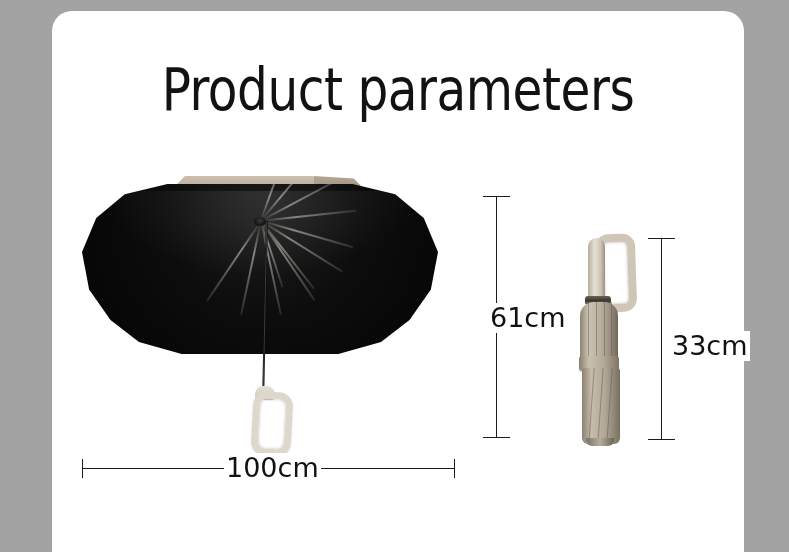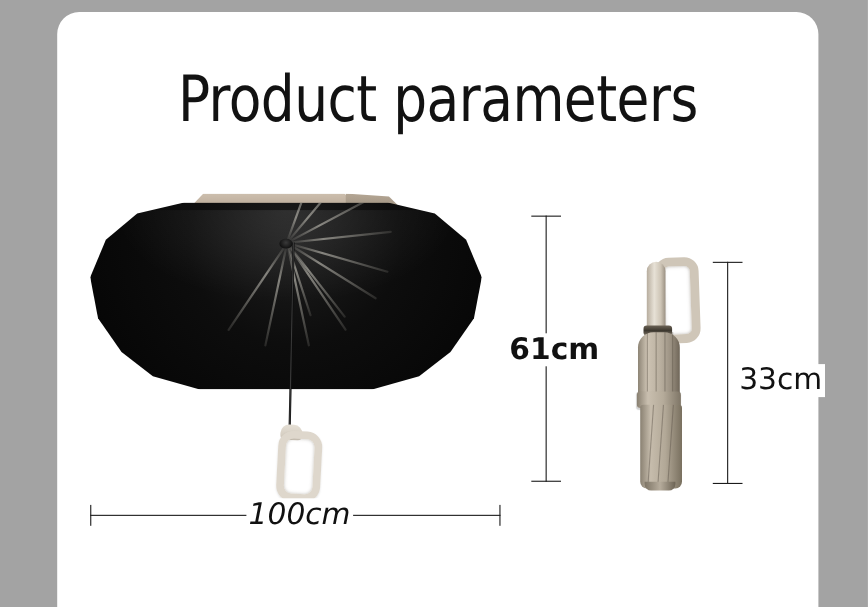--- a/index.html
+++ b/index.html
@@ -324,30 +324,30 @@
       <div class="f-fold" style="left:18px; transform: rotate(4deg);"></div>
       <div class="f-fold" style="left:27px; transform: rotate(4deg);"></div>
     </div>
     <div class="f-tip"></div>
   </div>
 
   <div>
     <div class="dim-cap-h" style="left:483px; top:196px; width:27px;"></div>
     <div class="dim-line-v" style="left:496px; top:196px; height:242px;"></div>
     <div class="dim-cap-h" style="left:483px; top:437px; width:27px;"></div>
-    <div class="dim-label" style="left:461px; top:303px;font-weight:bold;">61cm</div>
+    <div class="dim-label" style="left:488px; top:303px;">61cm</div>
   </div>
 
   <div>
     <div class="dim-cap-h" style="left:648px; top:238px; width:27px;"></div>
     <div class="dim-line-v" style="left:661px; top:238px; height:202px;"></div>
     <div class="dim-cap-h" style="left:648px; top:439px; width:27px;"></div>
     <div class="dim-label" style="left:670px; top:331px;">33cm</div>
   </div>
 
   <div>
     <div class="dim-cap-v" style="left:82px; top:459px; height:19px;"></div>
     <div class="dim-line-h" style="left:82px; top:468px; width:373px;"></div>
     <div class="dim-cap-v" style="left:454px; top:459px; height:19px;"></div>
-    <div class="dim-label" style="left:224px; top:453px;font-style:italic;">100cm</div>
+    <div class="dim-label" style="left:224px; top:453px;">100cm</div>
   </div>
 
 </div>
 
 </body></html>

